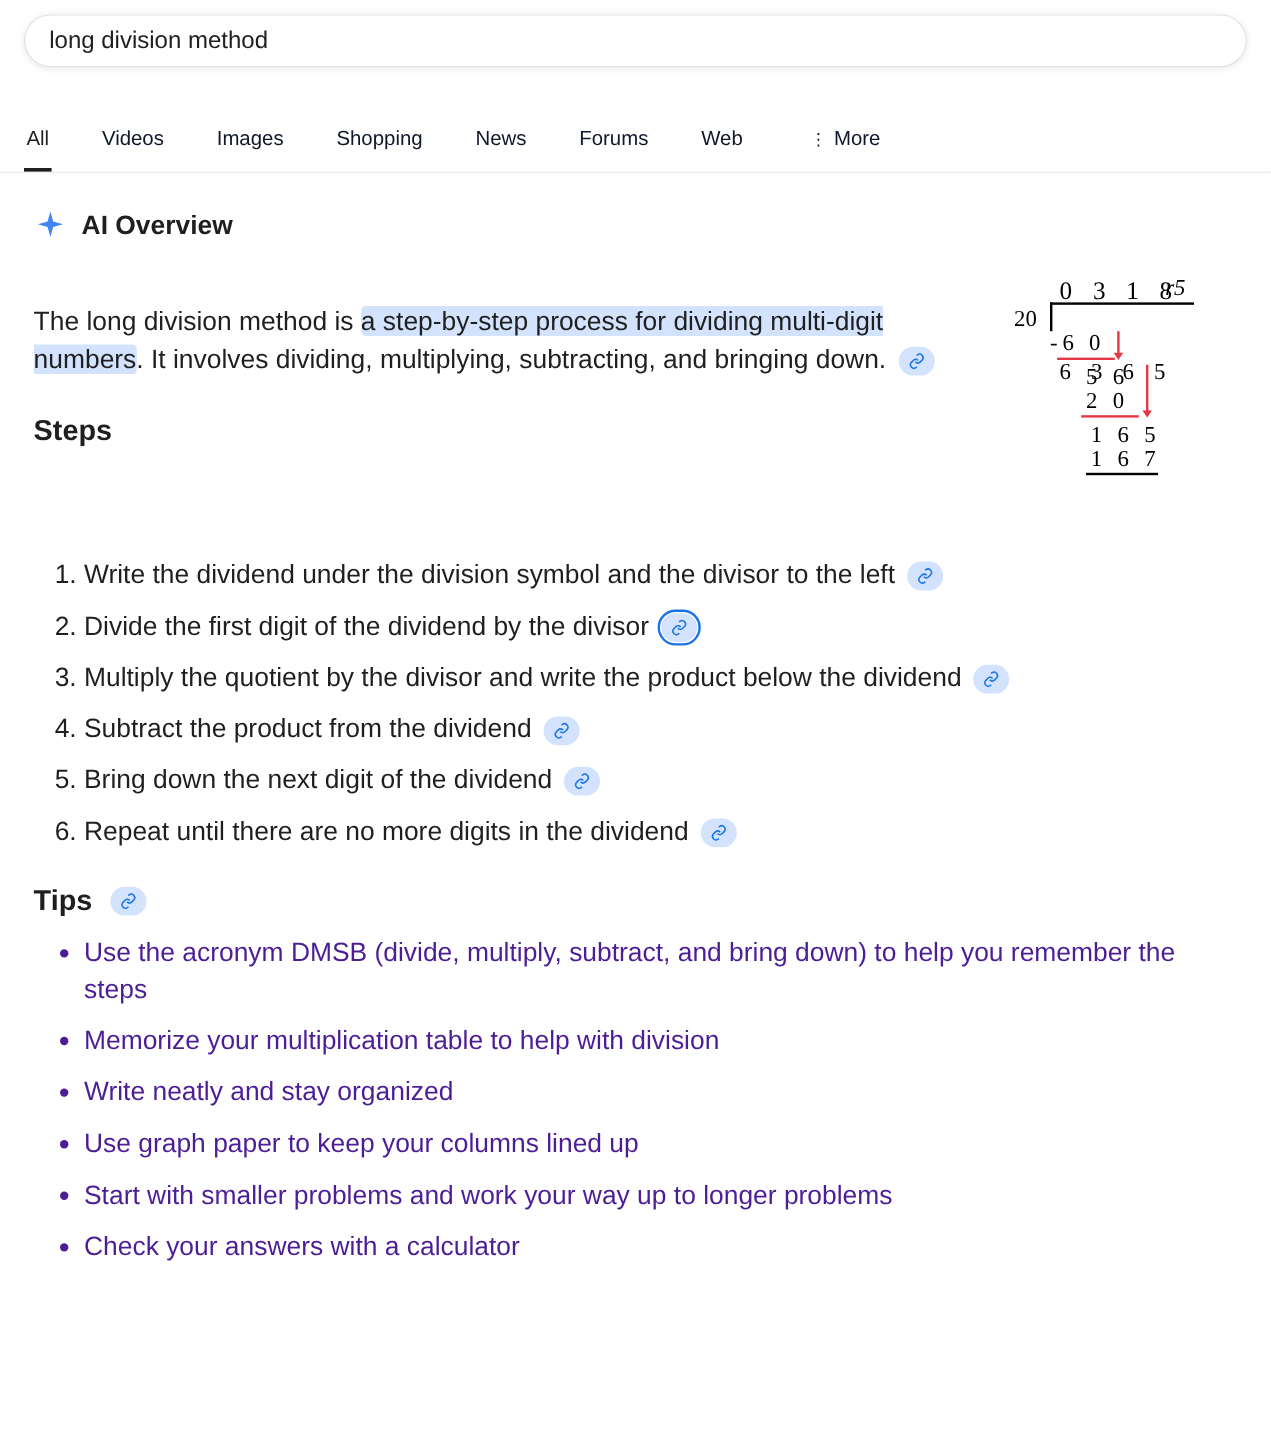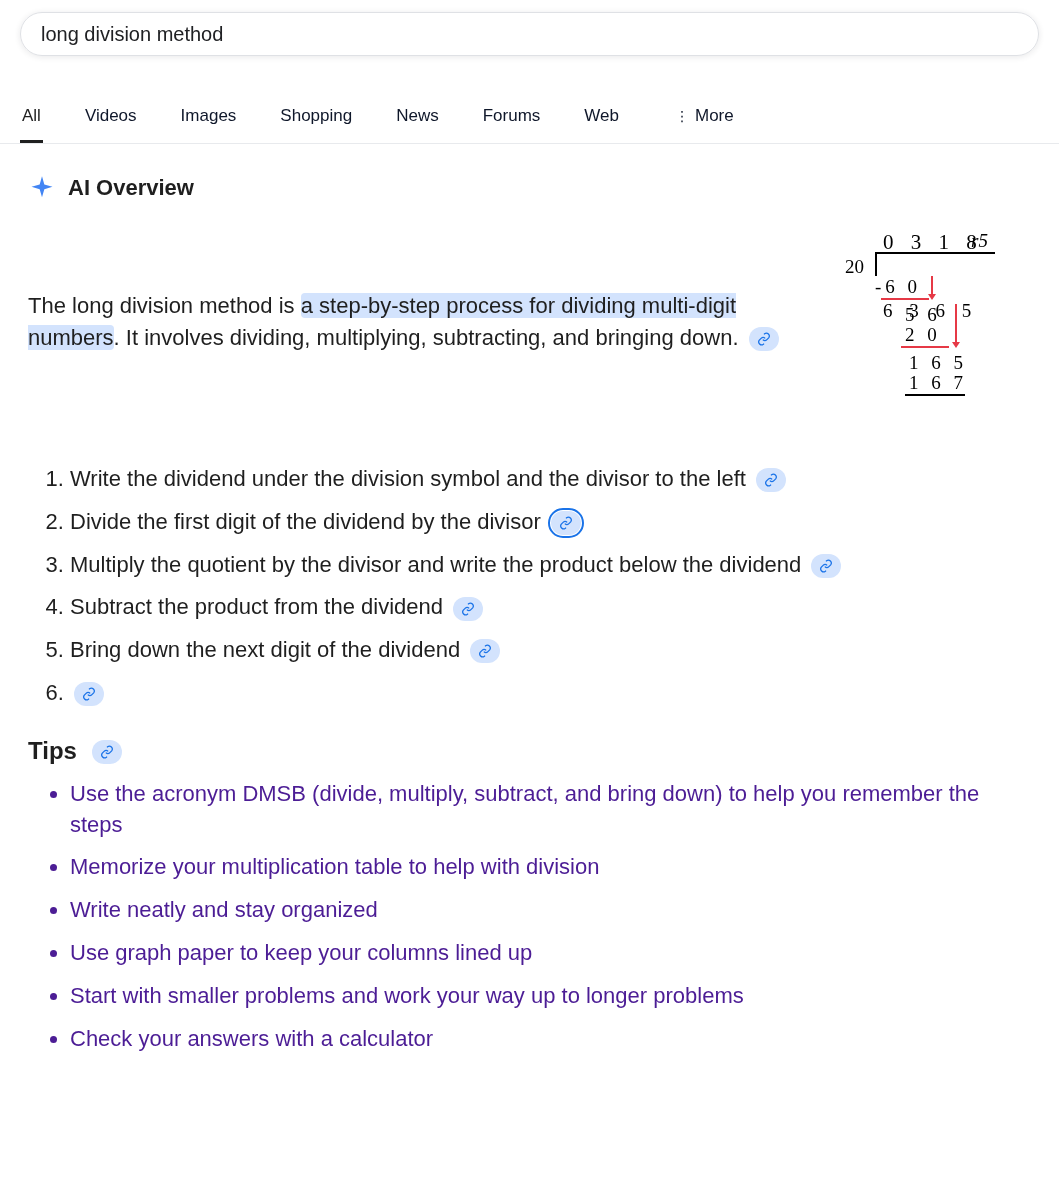--- a/index.html
+++ b/index.html
@@ -265,20 +265,21 @@
       <p>
         <span>The long division method is </span><span class="highlight">a step-by-step process for dividing multi-digit numbers</span><span>. It involves dividing, multiplying, subtracting, and bringing down.</span>
         <span class="link-chip">
           <svg viewBox="0 0 24 24" fill="none" stroke="#1a73e8" stroke-width="2.2">
             <path d="M10 13a5 5 0 0 0 7 0l3-3a5 5 0 0 0-7-7l-1 1"></path>
             <path d="M14 11a5 5 0 0 0-7 0l-3 3a5 5 0 0 0 7 7l1-1"></path>
           </svg>
         </span>
       </p>
 
+      <h3 class="section-heading">Steps</h3>
     </div>
 
     <div class="division-image">
       <div class="div-quotient">0 3 1 8</div>
       <div class="div-remainder">r5</div>
       <div class="div-bracket-top"></div>
       <div class="div-bracket-left"></div>
       <div class="div-divisor">20</div>
       <div class="div-dividend">6 3 6 5</div>
       <div class="div-num" style="top:54px;left:44px">-6 0</div>
@@ -334,20 +335,21 @@
     <li>
       <span>Bring down the next digit of the dividend</span>
       <span class="link-chip">
         <svg viewBox="0 0 24 24" fill="none" stroke="#1a73e8" stroke-width="2.2">
             <path d="M10 13a5 5 0 0 0 7 0l3-3a5 5 0 0 0-7-7l-1 1"></path>
             <path d="M14 11a5 5 0 0 0-7 0l-3 3a5 5 0 0 0 7 7l1-1"></path>
           </svg>
       </span>
     </li>
     <li>
+      <span>Repeat until there are no more digits in the dividend</span>
       <span class="link-chip">
         <svg viewBox="0 0 24 24" fill="none" stroke="#1a73e8" stroke-width="2.2">
             <path d="M10 13a5 5 0 0 0 7 0l3-3a5 5 0 0 0-7-7l-1 1"></path>
             <path d="M14 11a5 5 0 0 0-7 0l-3 3a5 5 0 0 0 7 7l1-1"></path>
           </svg>
       </span>
     </li>
   </ol>
 
   <h3 class="section-heading">

